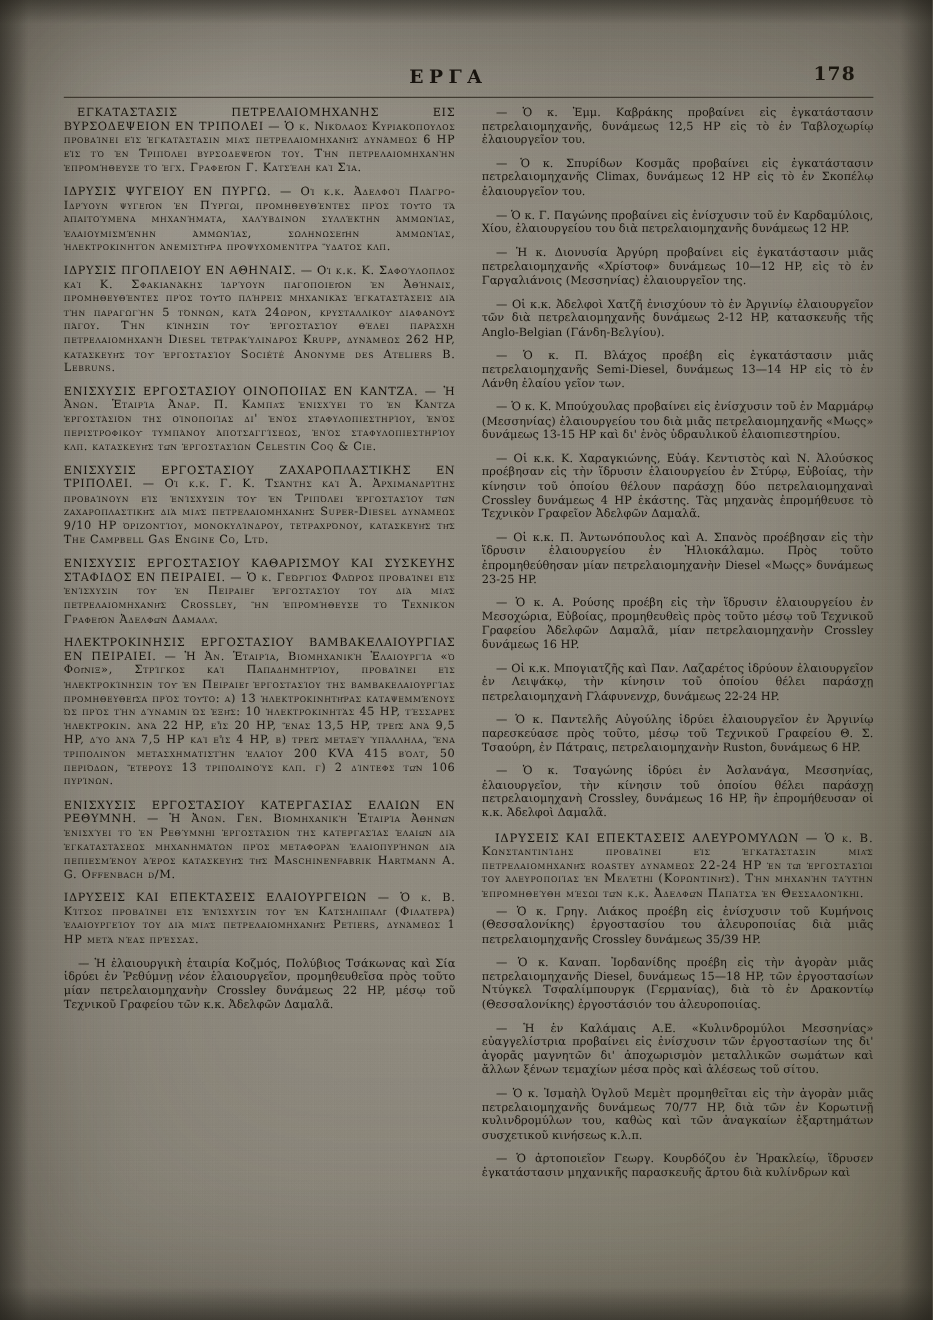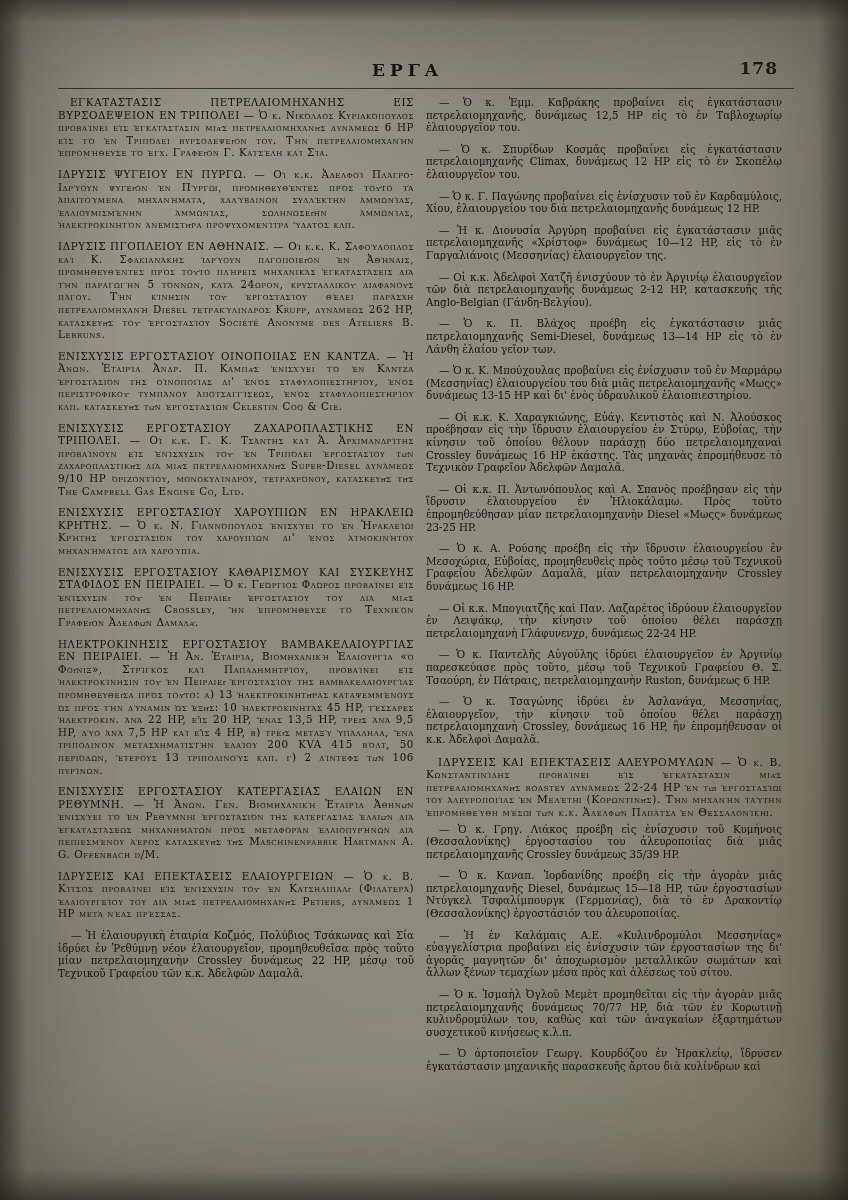--- a/index.html
+++ b/index.html
@@ -88,21 +88,21 @@
     height: 1px;
     background: #2a251b;
     opacity: 0.85;
   }
   #columns {
     position: absolute;
     top: 42px;
     left: 0;
     width: 736px;
     display: flex;
-    gap: 12px;
+    gap: 24px;
   }
   .col {
     width: 356px;
   }
   .art {
     margin: 0 0 9px 0;
     font-size: 10.3px;
     line-height: 12.6px;
     text-align: justify;
     text-justify: inter-word;
@@ -135,37 +135,36 @@
     </header>
 
     <div id="columns">
 
       <div class="col" id="col-left">
         <p class="art head">ΕΓΚΑΤΑΣΤΑΣΙΣ ΠΕΤΡΕΛΑΙΟΜΗΧΑΝΗΣ ΕΙΣ ΒΥΡΣΟΔΕΨΕΙΟΝ ΕΝ ΤΡΙΠΟΛΕΙ — Ὁ κ. Νικόλαος Κυριακόπουλος προβαίνει εἰς ἐγκατάστασιν μιᾶς πετρελαιομηχανῆς δυνάμεως 6 HP εἰς τὸ ἐν Τριπόλει βυρσοδεψεῖον του. Τὴν πετρελαιομηχανὴν ἐπρομήθευσε τὸ ἐγχ. Γραφεῖον Γ. Κατσέλη καὶ Σία.</p>
         <p class="art head">ΙΔΡΥΣΙΣ ΨΥΓΕΙΟΥ ΕΝ ΠΥΡΓΩ. — Οἱ κ.κ. Ἀδελφοὶ Πλάγρο-Ιδρύουν ψυγεῖον ἐν Πύργῳ, προμηθευθέντες πρὸς τοῦτο τὰ ἀπαιτούμενα μηχανήματα, χαλύβδινον συλλέκτην ἀμμωνίας, ἐλαιουμισμένην ἀμμωνίας, σωληνωσεῖην ἀμμωνίας, ἠλεκτροκινητὸν ἀνεμιστῆρα προψυχομενίτρα ὕδατος κλπ.</p>
         <p class="art head">ΙΔΡΥΣΙΣ ΠΓΟΠΛΕΙΟΥ ΕΝ ΑΘΗΝΑΙΣ. — Οἱ κ.κ. Κ. Σαφούλοπλος καὶ Κ. Σφακιανάκης ἱδρύουν παγοποιεῖον ἐν Ἀθήναις, προμηθευθέντες πρὸς τοῦτο πλήρεις μηχανικὰς ἐγκαταστάσεις διὰ τὴν παραγωγὴν 5 τόννων, κατὰ 24ωρον, κρυσταλλικοῦ διαφανοῦς πάγου. Τὴν κίνησιν τοῦ ἐργοστασίου θέλει παράσχη πετρελαιομηχανὴ Diesel τετρακύλινδρος Krupp, δυνάμεως 262 HP, κατασκευῆς τοῦ ἐργοστασίου Société Anonyme des Ateliers B. Lebruns.</p>
         <p class="art head">ΕΝΙΣΧΥΣΙΣ ΕΡΓΟΣΤΑΣΙΟΥ ΟΙΝΟΠΟΙΙΑΣ ΕΝ ΚΑΝΤΖΑ. — Ἡ Ἀνων. Ἑταιρία Ἀνδρ. Π. Καμπᾶς ἐνισχύει τὸ ἐν Κάντζα ἐργοστάσιόν της οἰνοποιίας δι' ἑνὸς σταφυλοπιεστηρίου, ἑνὸς περιστροφικοῦ τυμπάνου ἀποτσαγγίσεως, ἑνὸς σταφυλοπιεστηρίου κλπ. κατασκευῆς τῶν ἐργοστασίων Celestin Coq &amp; Cie.</p>
         <p class="art head">ΕΝΙΣΧΥΣΙΣ ΕΡΓΟΣΤΑΣΙΟΥ ΖΑΧΑΡΟΠΛΑΣΤΙΚΗΣ ΕΝ ΤΡΙΠΟΛΕΙ. — Οἱ κ.κ. Γ. Κ. Τσάντης καὶ Ἀ. Ἀρχιμανδρίτης προβαίνουν εἰς ἐνίσχυσιν τοῦ ἐν Τριπόλει ἐργοστασίου τῶν ζαχαροπλαστικῆς διὰ μιᾶς πετρελαιομηχανῆς Super-Diesel δυνάμεως 9/10 HP ὀριζοντίου, μονοκυλίνδρου, τετραχρόνου, κατασκευῆς τῆς The Campbell Gas Engine Co, Ltd.</p>
-        <p class="art head">ΕΝΙΣΧΥΣΙΣ ΕΡΓΟΣΤΑΣΙΟΥ ΧΑΡΟΥΠΙΩΝ ΕΝ ΗΡΑΚΛΕΙΩ ΚΡΗΤΗΣ. — Ὁ κ. Ν. Γιαννόπουλος ἐνισχύει τὸ ἐν Ἡρακλείῳ Κρήτης ἐργοστάσιόν του χαρουπίων δι' ἑνὸς ἀτμοκινήτου μηχανήματος διὰ χαρούπια.</p>
         <p class="art head">ΕΝΙΣΧΥΣΙΣ ΕΡΓΟΣΤΑΣΙΟΥ ΚΑΘΑΡΙΣΜΟΥ ΚΑΙ ΣΥΣΚΕΥΗΣ ΣΤΑΦΙΔΟΣ ΕΝ ΠΕΙΡΑΙΕΙ. — Ὁ κ. Γεώργιος Φλώρος προβαίνει εἰς ἐνίσχυσιν τοῦ ἐν Πειραιεῖ ἐργοστασίου του διὰ μιᾶς πετρελαιομηχανῆς Crossley, ἣν ἐπρομήθευσε τὸ Τεχνικὸν Γραφεῖον Ἀδελφῶν Δαμαλᾶ.</p>
         <p class="art head">ΗΛΕΚΤΡΟΚΙΝΗΣΙΣ ΕΡΓΟΣΤΑΣΙΟΥ ΒΑΜΒΑΚΕΛΑΙΟΥΡΓΙΑΣ ΕΝ ΠΕΙΡΑΙΕΙ. — Ἡ Ἀν. Ἑταιρία, Βιομηχανικὴ Ἑλαιουργία «ὁ Φοῖνιξ», Στρίγκος καὶ Παπαδημητρίου, προβαίνει εἰς ἠλεκτροκίνησιν τοῦ ἐν Πειραιεῖ ἐργοστασίου της βαμβακελαιουργίας προμηθευθεῖσα πρὸς τοῦτο: α) 13 ἠλεκτροκινητῆρας καταψεμμένους ὡς πρὸς τὴν δύναμιν ὡς ἑξῆς: 10 ἠλεκτροκινητὰς 45 HP, τέσσαρες ἠλεκτροκιν. ἀνὰ 22 HP, εἷς 20 HP, ἕνας 13,5 HP, τρεῖς ἀνὰ 9,5 HP, δύο ἀνὰ 7,5 HP καὶ εἷς 4 HP, β) τρεῖς μεταξὺ ὑπάλληλα, ἕνα τριπολινὸν μετασχηματιστὴν ἐλαίου 200 KVA 415 βὸλτ, 50 περιόδων, ἕτερους 13 τριπολινοὺς κλπ. γ) 2 δίντεφς τῶν 106 πυρίνων.</p>
         <p class="art head">ΕΝΙΣΧΥΣΙΣ ΕΡΓΟΣΤΑΣΙΟΥ ΚΑΤΕΡΓΑΣΙΑΣ ΕΛΑΙΩΝ ΕΝ ΡΕΘΥΜΝΗ. — Ἡ Ἀνων. Γεν. Βιομηχανικὴ Ἑταιρία Ἀθηνῶν ἐνισχύει τὸ ἐν Ρεθύμνῃ ἐργοστάσιόν της κατεργασίας ἐλαιῶν διὰ ἐγκαταστάσεως μηχανημάτων πρὸς μεταφορὰν ἐλαιοπυρήνων διὰ πεπιεσμένου ἀέρος κατασκευῆς τῆς Maschinenfabrik Hartmann A. G. Offenbach d/M.</p>
         <p class="art head">ΙΔΡΥΣΕΙΣ ΚΑΙ ΕΠΕΚΤΑΣΕΙΣ ΕΛΑΙΟΥΡΓΕΙΩΝ — Ὁ κ. Β. Κίτσος προβαίνει εἰς ἐνίσχυσιν τοῦ ἐν Κατσηλιπαλῖ (Φιλατερά) ἐλαιουργείου του διὰ μιᾶς πετρελαιομηχανῆς Petiers, δυνάμεως 1 HP μετὰ νέας πρέσσας.</p>
         <p class="art indent">— Ἡ ἐλαιουργικὴ ἑταιρία Κοζμός, Πολύβιος Τσάκωνας καὶ Σία ἱδρύει ἐν Ῥεθύμνῃ νέον ἐλαιουργεῖον, προμηθευθεῖσα πρὸς τοῦτο μίαν πετρελαιομηχανὴν Crossley δυνάμεως 22 HP, μέσῳ τοῦ Τεχνικοῦ Γραφείου τῶν κ.κ. Ἀδελφῶν Δαμαλᾶ.</p>
       </div>
 
       <div class="col" id="col-right">
         <p class="art indent">— Ὁ κ. Ἐμμ. Καβράκης προβαίνει εἰς ἐγκατάστασιν πετρελαιομηχανῆς, δυνάμεως 12,5 HP εἰς τὸ ἐν Ταβλοχωρίῳ ἐλαιουργεῖον του.</p>
         <p class="art indent">— Ὁ κ. Σπυρίδων Κοσμᾶς προβαίνει εἰς ἐγκατάστασιν πετρελαιομηχανῆς Climax, δυνάμεως 12 HP εἰς τὸ ἐν Σκοπέλῳ ἐλαιουργεῖον του.</p>
         <p class="art indent">— Ὁ κ. Γ. Παγώνης προβαίνει εἰς ἐνίσχυσιν τοῦ ἐν Καρδαμύλοις, Χίου, ἐλαιουργείου του διὰ πετρελαιομηχανῆς δυνάμεως 12 HP.</p>
         <p class="art indent">— Ἡ κ. Διονυσία Ἀργύρη προβαίνει εἰς ἐγκατάστασιν μιᾶς πετρελαιομηχανῆς «Χρίστοφ» δυνάμεως 10—12 HP, εἰς τὸ ἐν Γαργαλιάνοις (Μεσσηνίας) ἐλαιουργεῖον της.</p>
         <p class="art indent">— Οἱ κ.κ. Ἀδελφοὶ Χατζῆ ἐνισχύουν τὸ ἐν Ἀργινίῳ ἐλαιουργεῖον τῶν διὰ πετρελαιομηχανῆς δυνάμεως 2-12 HP, κατασκευῆς τῆς Anglo-Belgian (Γάνδη-Βελγίου).</p>
         <p class="art indent">— Ὁ κ. Π. Βλάχος προέβη εἰς ἐγκατάστασιν μιᾶς πετρελαιομηχανῆς Semi-Diesel, δυνάμεως 13—14 HP εἰς τὸ ἐν Λάνθη ἐλαίου γεῖον των.</p>
         <p class="art indent">— Ὁ κ. Κ. Μπούχουλας προβαίνει εἰς ἐνίσχυσιν τοῦ ἐν Μαρμάρῳ (Μεσσηνίας) ἐλαιουργείου του διὰ μιᾶς πετρελαιομηχανῆς «Μωςς» δυνάμεως 13-15 HP καὶ δι' ἑνὸς ὑδραυλικοῦ ἐλαιοπιεστηρίου.</p>
-        <p class="art indent">— Οἱ κ.κ. Κ. Χαραγκιώνης, Εὐάγ. Κεντιστὸς καὶ Ν. Ἀλούσκος προέβησαν εἰς τὴν ἵδρυσιν ἐλαιουργείου ἐν Στύρῳ, Εὐβοίας, τὴν κίνησιν τοῦ ὁποίου θέλουν παράσχῃ δύο πετρελαιομηχαναὶ Crossley δυνάμεως 16 HP ἑκάστης. Τὰς μηχανὰς ἐπρομήθευσε τὸ Τεχνικὸν Γραφεῖον Ἀδελφῶν Δαμαλᾶ.</p>
+        <p class="art indent">— Οἱ κ.κ. Κ. Χαραγκιώνης, Εὐάγ. Κεντιστὸς καὶ Ν. Ἀλούσκος προέβησαν εἰς τὴν ἵδρυσιν ἐλαιουργείου ἐν Στύρῳ, Εὐβοίας, τὴν κίνησιν τοῦ ὁποίου θέλουν παράσχῃ δύο πετρελαιομηχαναὶ Crossley δυνάμεως 4 HP ἑκάστης. Τὰς μηχανὰς ἐπρομήθευσε τὸ Τεχνικὸν Γραφεῖον Ἀδελφῶν Δαμαλᾶ.</p>
         <p class="art indent">— Οἱ κ.κ. Π. Ἀντωνόπουλος καὶ Α. Σπανὸς προέβησαν εἰς τὴν ἵδρυσιν ἐλαιουργείου ἐν Ἠλιοκάλαμω. Πρὸς τοῦτο ἐπρομηθεύθησαν μίαν πετρελαιομηχανὴν Diesel «Μωςς» δυνάμεως 23-25 HP.</p>
         <p class="art indent">— Ὁ κ. Α. Ρούσης προέβη εἰς τὴν ἵδρυσιν ἐλαιουργείου ἐν Μεσοχώρια, Εὐβοίας, προμηθευθεὶς πρὸς τοῦτο μέσῳ τοῦ Τεχνικοῦ Γραφείου Ἀδελφῶν Δαμαλᾶ, μίαν πετρελαιομηχανὴν Crossley δυνάμεως 16 HP.</p>
         <p class="art indent">— Οἱ κ.κ. Μπογιατζῆς καὶ Παν. Λαζαρέτος ἱδρύουν ἐλαιουργεῖον ἐν Λειψάκῳ, τὴν κίνησιν τοῦ ὁποίου θέλει παράσχῃ πετρελαιομηχανὴ Γλάφυνενχρ, δυνάμεως 22-24 HP.</p>
         <p class="art indent">— Ὁ κ. Παντελῆς Αὐγούλης ἱδρύει ἐλαιουργεῖον ἐν Ἀργινίῳ παρεσκεύασε πρὸς τοῦτο, μέσῳ τοῦ Τεχνικοῦ Γραφείου Θ. Σ. Τσαούρη, ἐν Πάτραις, πετρελαιομηχανὴν Ruston, δυνάμεως 6 HP.</p>
         <p class="art indent">— Ὁ κ. Τσαγώνης ἱδρύει ἐν Ἀσλανάγα, Μεσσηνίας, ἐλαιουργεῖον, τὴν κίνησιν τοῦ ὁποίου θέλει παράσχῃ πετρελαιομηχανὴ Crossley, δυνάμεως 16 HP, ἣν ἐπρομήθευσαν οἱ κ.κ. Ἀδελφοὶ Δαμαλᾶ.</p>
         <p class="art head subhead">ΙΔΡΥΣΕΙΣ ΚΑΙ ΕΠΕΚΤΑΣΕΙΣ ΑΛΕΥΡΟΜΥΛΩΝ — Ὁ κ. Β. Κωνσταντινίδης προβαίνει εἰς ἐγκατάστασιν μιᾶς πετρελαιομηχανῆς roastey δυνάμεως 22-24 HP ἐν τῷ ἐργοστασίῳ του ἀλευροποιίας ἐν Μελέτῃ (Κορωντινῆς). Τὴν μηχανὴν ταύτην ἐπρομηθεύθη μέσῳ τῶν κ.κ. Ἀδελφῶν Παπάτσα ἐν Θεσσαλονίκῃ.</p>
         <p class="art indent">— Ὁ κ. Γρηγ. Λιάκος προέβη εἰς ἐνίσχυσιν τοῦ Κυμήνοις (Θεσσαλονίκης) ἐργοστασίου του ἀλευροποιίας διὰ μιᾶς πετρελαιομηχανῆς Crossley δυνάμεως 35/39 HP.</p>
         <p class="art indent">— Ὁ κ. Καναπ. Ἰορδανίδης προέβη εἰς τὴν ἀγορὰν μιᾶς πετρελαιομηχανῆς Diesel, δυνάμεως 15—18 HP, τῶν ἐργοστασίων Ντύγκελ Τσφαλίμπουργκ (Γερμανίας), διὰ τὸ ἐν Δρακοντίῳ (Θεσσαλονίκης) ἐργοστάσιόν του ἀλευροποιίας.</p>
         <p class="art indent">— Ἡ ἐν Καλάμαις Α.Ε. «Κυλινδρομύλοι Μεσσηνίας» εὐαγγελίστρια προβαίνει εἰς ἐνίσχυσιν τῶν ἐργοστασίων της δι' ἀγορᾶς μαγνητῶν δι' ἀποχωρισμὸν μεταλλικῶν σωμάτων καὶ ἄλλων ξένων τεμαχίων μέσα πρὸς καὶ ἀλέσεως τοῦ σίτου.</p>
         <p class="art indent">— Ὁ κ. Ἰσμαὴλ Ὀγλοῦ Μεμὲτ προμηθεῖται εἰς τὴν ἀγορὰν μιᾶς πετρελαιομηχανῆς δυνάμεως 70/77 HP, διὰ τῶν ἐν Κορωτινῇ κυλινδρομύλων του, καθὼς καὶ τῶν ἀναγκαίων ἐξαρτημάτων συσχετικοῦ κινήσεως κ.λ.π.</p>

